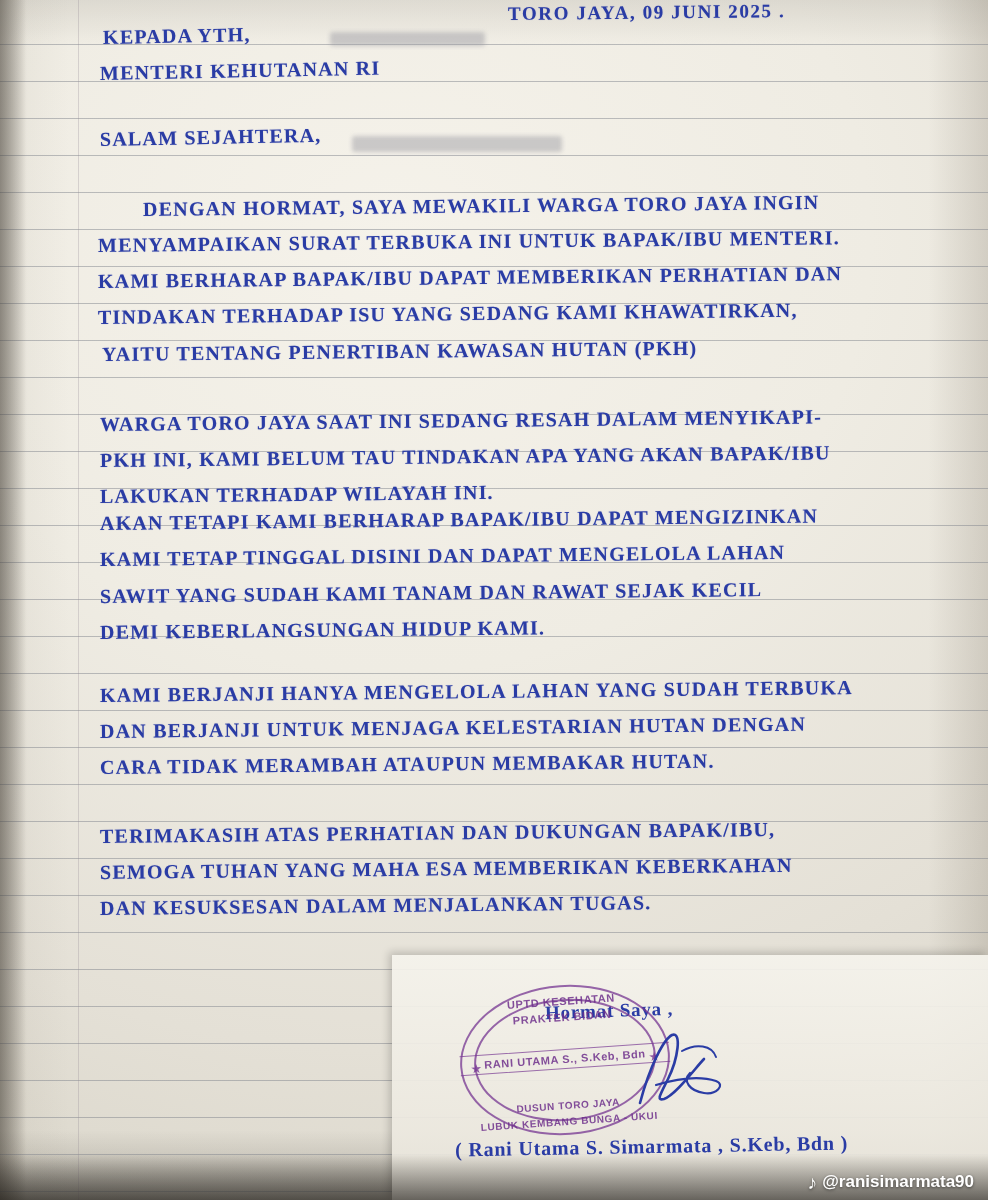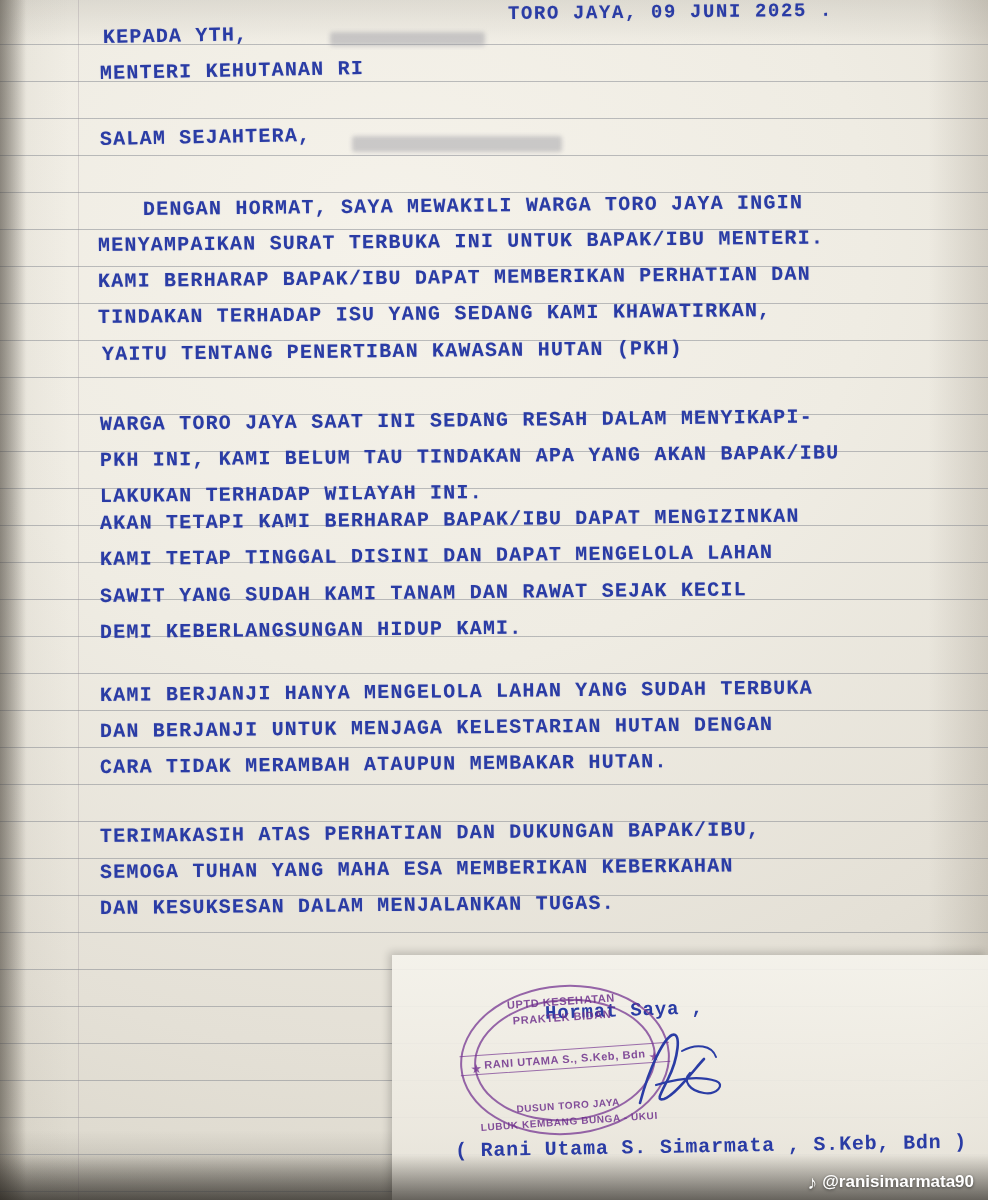--- a/index.html
+++ b/index.html
@@ -58,21 +58,21 @@
     bottom: 0;
     width: 1px;
     background: rgba(150,140,150,0.30);
   }
   
   .ink {
     position: absolute;
     left: 0; top: 0;
     width: 988px; height: 1200px;
     color: #2b3ea8;
-    font-family: Liberation Mono, monospace;
+    font-family: Liberation Serif, serif;
   }
   .hw {
     position: absolute;
     white-space: nowrap;
     color: #2a3ca5;
     font-weight: 600;
     letter-spacing: 1.2px;
     text-transform: uppercase;
     font-size: 20px;
     transform-origin: left center;

